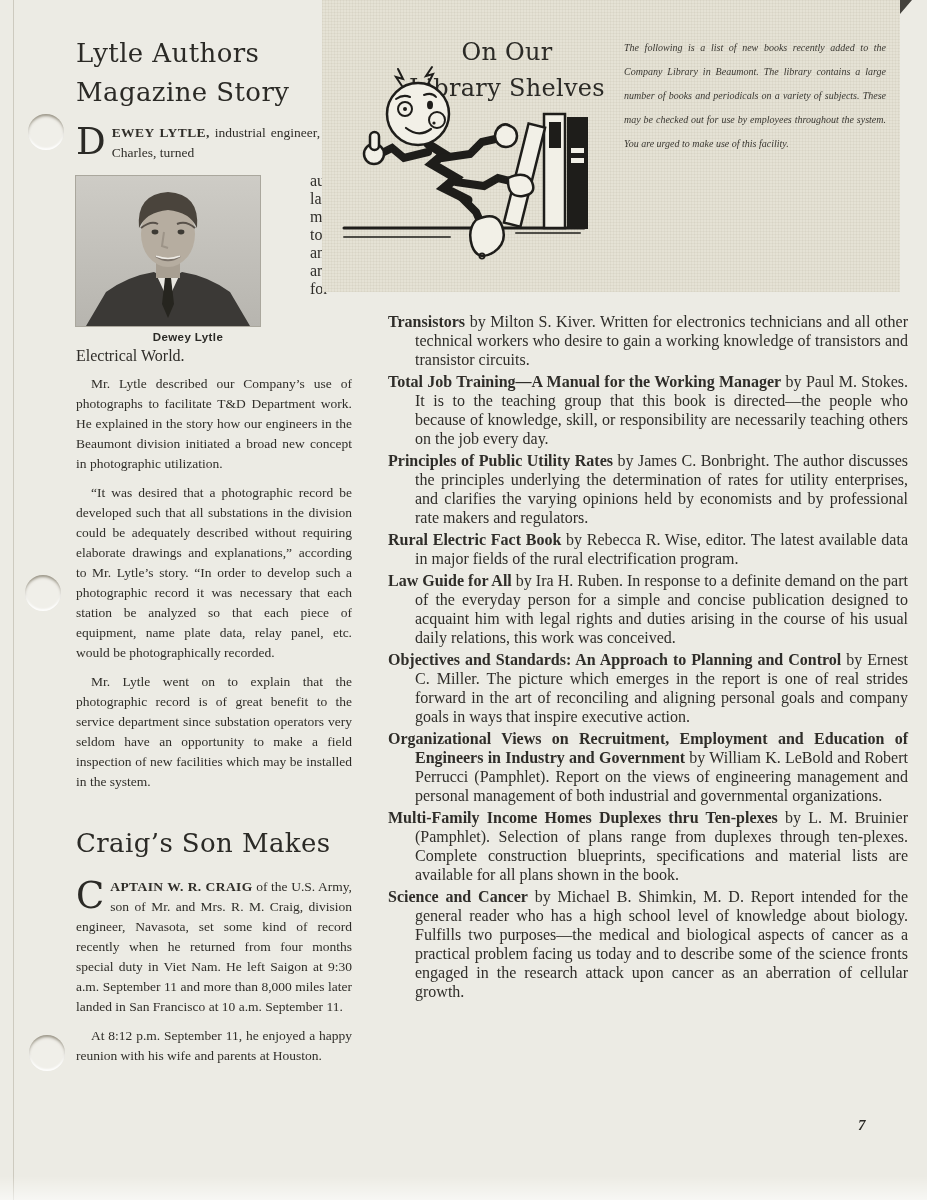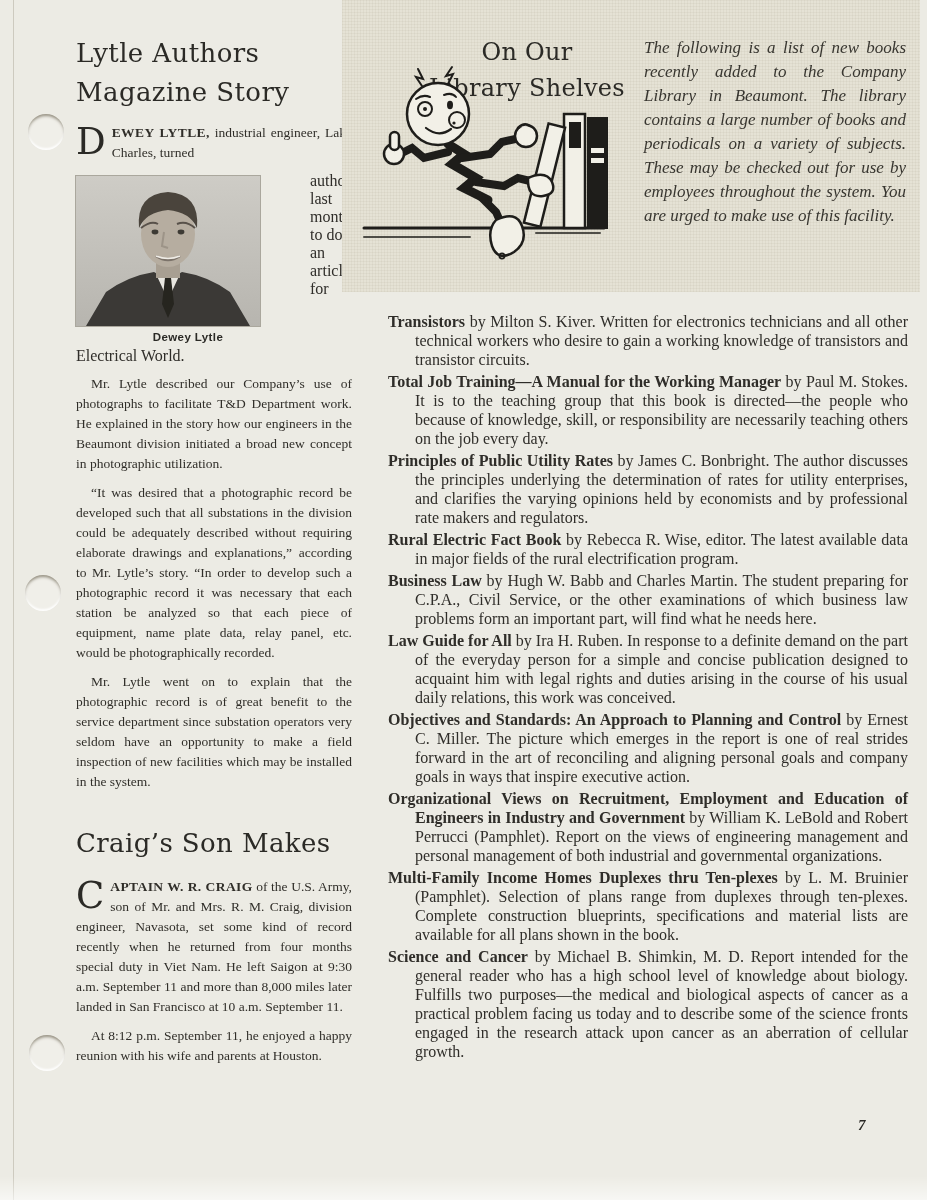--- a/index.html
+++ b/index.html
@@ -31,34 +31,34 @@
   figure.portrait svg{display:block;outline:1px solid #aaa79d;}
   figcaption{
     font-family:"Liberation Sans",sans-serif;font-weight:700;
     font-size:11.5px;line-height:17px;text-align:center;
     color:#2b2a26;letter-spacing:.4px;margin-top:3px;
   }
   .craig-block{position:absolute;left:76px;top:824px;width:276px;}
   .craig-block .headline{margin-bottom:14px;}
   
   .panel{
-    position:absolute;left:342px;top:0;width:578px;height:292px;
+    position:absolute;left:322px;top:0;width:578px;height:292px;
     background:
       repeating-linear-gradient(0deg,rgba(135,125,100,.07) 0 1px,transparent 1px 3px),
       repeating-linear-gradient(90deg,rgba(135,125,100,.07) 0 1px,transparent 1px 3px),
       #e5e2d5;
   }
   .panel-title{
     position:absolute;left:70px;top:34px;width:230px;text-align:center;
     font-family:"DejaVu Serif",serif;font-size:24px;line-height:36px;
     color:#2b2a26;letter-spacing:.3px;
   }
   .panel-intro{
     position:absolute;left:302px;top:36px;width:262px;
-    font-style:italic;font-size:17px;line-height:24px;
+    font-style:italic;font-size:10px;line-height:24px;
     text-align:justify;color:#383630;
   }
   .mascot{position:absolute;left:8px;top:60px;width:280px;height:228px;}
   
   .books{position:absolute;left:388px;top:312px;width:520px;}
   .books p{
     font-size:16px;line-height:19px;text-align:justify;
     margin:0 0 3px 0;padding-left:27px;text-indent:-27px;color:#2f2d29;
   }
   .books b{font-weight:700;}
@@ -198,21 +198,20 @@
       </g>
     </svg>
   </div>
 </div>
 
 <div class="books">
   <p class="book"><b>Transistors</b><span> by Milton S. Kiver.  Written for electronics technicians and all other technical workers who desire to gain a working knowledge of transistors and transistor circuits.</span></p>
   <p class="book"><b>Total Job Training—A Manual for the Working Manager</b><span> by Paul M. Stokes.  It is to the teaching group that this book is directed—the people who because of knowledge, skill, or responsibility are necessarily teaching others on the job every day.</span></p>
   <p class="book"><b>Principles of Public Utility Rates</b><span> by James C. Bonbright.  The author discusses the principles underlying the determination of rates for utility enterprises, and clarifies the varying opinions held by economists and by professional rate makers and regulators.</span></p>
   <p class="book"><b>Rural Electric Fact Book</b><span> by Rebecca R. Wise, editor.  The latest available data in major fields of the rural electrification program.</span></p>
-  <p class="book"><b>Business Law</b><span> by Hugh W. Babb and Charles Martin.  The student preparing for C.P.A., Civil Service, or the other examinations of which business law problems form an important part, will find what he needs here.</span></p>
   <p class="book"><b>Law Guide for All</b><span> by Ira H. Ruben.  In response to a definite demand on the part of the everyday person for a simple and concise publication designed to acquaint him with legal rights and duties arising in the course of his usual daily relations, this work was conceived.</span></p>
   <p class="book"><b>Objectives and Standards: An Approach to Planning and Control</b><span> by Ernest C. Miller.  The picture which emerges in the report is one of real strides forward in the art of reconciling and aligning personal goals and company goals in ways that inspire executive action.</span></p>
   <p class="book"><b>Organizational Views on Recruitment, Employment and Education of Engineers in Industry and Government</b><span> by William K. LeBold and Robert Perrucci (Pamphlet).  Report on the views of engineering management and personal management of both industrial and governmental organizations.</span></p>
   <p class="book"><b>Multi-Family Income Homes Duplexes thru Ten-plexes</b><span> by L. M. Bruinier (Pamphlet).  Selection of plans range from duplexes through ten-plexes.  Complete construction blueprints, specifications and material lists are available for all plans shown in the book.</span></p>
   <p class="book"><b>Science and Cancer</b><span> by Michael B. Shimkin, M. D.  Report intended for the general reader who has a high school level of knowledge about biology.  Fulfills two purposes—the medical and biological aspects of cancer as a practical problem facing us today and to describe some of the science fronts engaged in the research attack upon cancer as an aberration of cellular growth.</span></p>
 </div>
 
 <div class="page-number">7</div>
 <div class="bottom-fade"></div>
 

